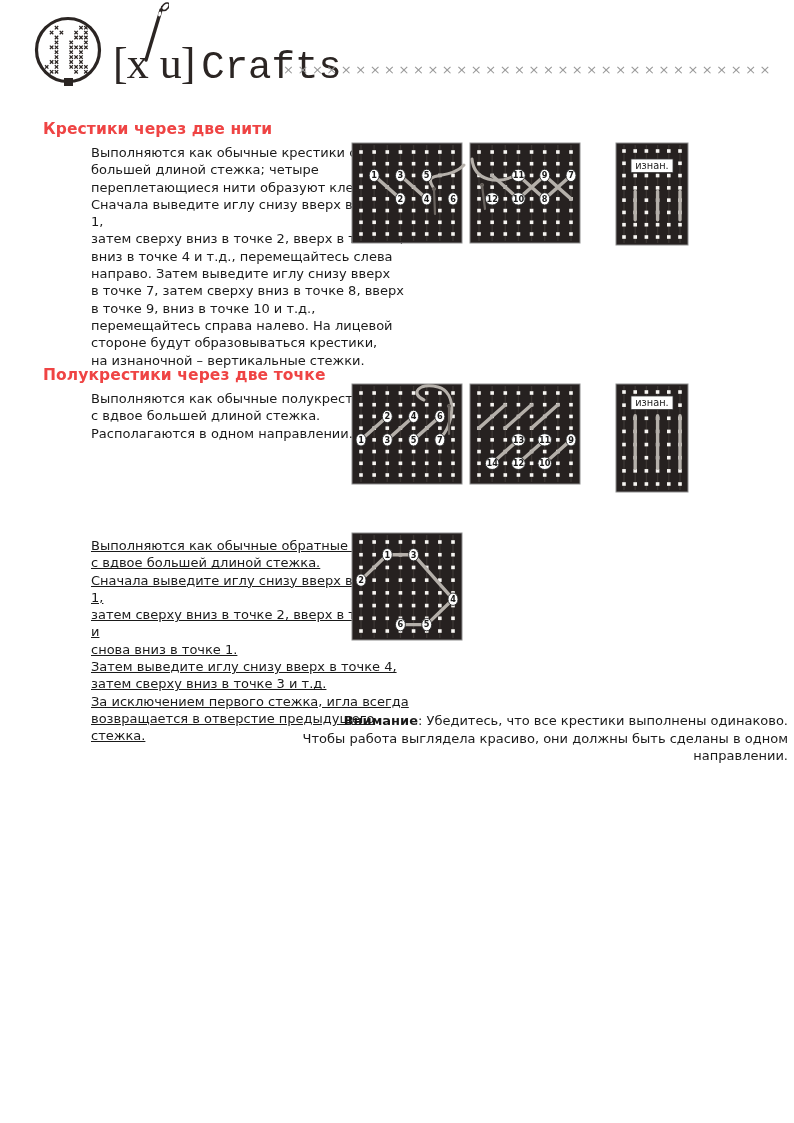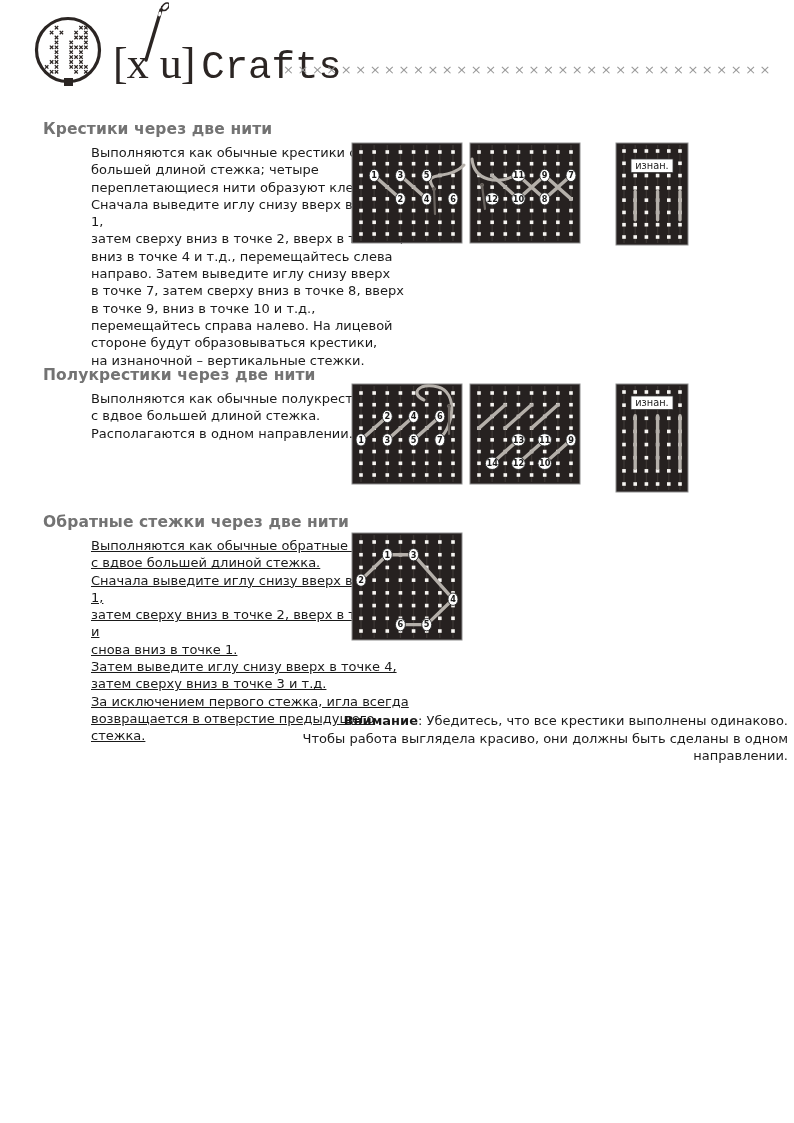--- a/index.html
+++ b/index.html
@@ -8,21 +8,21 @@
   .abs{position:absolute;}
   
   .logo-wrap{left:33px;top:12px;display:flex;align-items:center;}
   .wordmark{display:flex;align-items:baseline;font-family:"Liberation Serif",serif;color:#2b2523;margin-left:8px;}
   .wm-part{font-size:44px;line-height:1;letter-spacing:-1px;}
   .wm-name{font-size:39px;line-height:1;margin-left:7px;letter-spacing:0;font-family:Liberation Mono, monospace;}
   .logo-needle{position:relative;width:30px;height:66px;margin:0 -9px;top:-12px;}
   .xrow{left:283px;top:62px;width:490px;font-size:13px;color:#9a9a9a;letter-spacing:3.55px;
         white-space:nowrap;overflow:hidden;}
   
-  .sec-heading{font-size:15.5px;font-weight:bold;color:#737373;letter-spacing:0.1px;}
+  .sec-heading{font-size:15.5px;font-weight:bold;color:#ef4444;letter-spacing:0.1px;}
   .sec-body{font-size:13px;line-height:17.3px;white-space:pre-line;width:320px;margin-left:48px;}
   .note{font-size:13px;line-height:17.5px;width:560px;}
   .note b{font-weight:bold;}
   .diagram{line-height:0;}
   .diagram svg{overflow:visible;display:block;}
 </style>
 </head>
 <body>
 
 <div class="page">
@@ -389,21 +389,21 @@
         <rect x="51" y="92.2" width="3.6" height="3.6" fill="#f7f5f2"></rect>
         <rect x="62.2" y="92.2" width="3.6" height="3.6" fill="#f7f5f2"></rect>
         <line x1="19.2" y1="48.542857142857144" x2="19.2" y2="76.8" stroke="#b5b0aa" stroke-width="3.4" stroke-linecap="round"></line>
         <line x1="41.599999999999994" y1="48.542857142857144" x2="41.599999999999994" y2="76.8" stroke="#b5b0aa" stroke-width="3.4" stroke-linecap="round"></line>
         <line x1="64" y1="48.542857142857144" x2="64" y2="76.8" stroke="#b5b0aa" stroke-width="3.4" stroke-linecap="round"></line>
         <rect x="15" y="16" width="42" height="13.5" fill="#ffffff" stroke="#3a3a3a" stroke-width="0.8"></rect>
         <text x="36" y="26.3" text-anchor="middle" font-size="9.8px" font-family="&quot;DejaVu Sans&quot;,sans-serif" fill="#1c1c1c">изнан.</text>
       </svg>
     </div>
 
-  <div class="abs sec-heading" style="left:43px;top:366px;">Полукрестики через две нити</div>
+  <div class="abs sec-heading" style="left:43px;top:366px;">Полукрестики через две точке</div>
   <div class="abs sec-body" style="left:43px;top:390px;">Выполняются как обычные полукрестики
 с вдвое большей длиной стежка.
 Располагаются в одном направлении.</div>
   <div class="abs diagram" style="left:352px;top:384px;">
       <svg width="110" height="100">
         <rect x="0" y="0" width="110" height="100" fill="#262120" stroke="#8d8d8d" stroke-width="1"></rect>
         <line x1="9" y1="2" x2="9" y2="98" stroke="rgba(200,190,180,0.13)" stroke-width="1.4"></line>
         <line x1="22.142857142857142" y1="2" x2="22.142857142857142" y2="98" stroke="rgba(200,190,180,0.13)" stroke-width="1.4"></line>
         <line x1="35.285714285714285" y1="2" x2="35.285714285714285" y2="98" stroke="rgba(200,190,180,0.13)" stroke-width="1.4"></line>
         <line x1="48.42857142857143" y1="2" x2="48.42857142857143" y2="98" stroke="rgba(200,190,180,0.13)" stroke-width="1.4"></line>
@@ -650,21 +650,20 @@
         <rect x="51" y="98.2" width="3.6" height="3.6" fill="#f7f5f2"></rect>
         <rect x="62.2" y="98.2" width="3.6" height="3.6" fill="#f7f5f2"></rect>
         <line x1="19.2" y1="31.65714285714286" x2="19.2" y2="84.22857142857143" stroke="#b5b0aa" stroke-width="3.4" stroke-linecap="round"></line>
         <line x1="41.599999999999994" y1="31.65714285714286" x2="41.599999999999994" y2="84.22857142857143" stroke="#b5b0aa" stroke-width="3.4" stroke-linecap="round"></line>
         <line x1="64" y1="31.65714285714286" x2="64" y2="84.22857142857143" stroke="#b5b0aa" stroke-width="3.4" stroke-linecap="round"></line>
         <rect x="15" y="12" width="42" height="13.5" fill="#ffffff" stroke="#3a3a3a" stroke-width="0.8"></rect>
         <text x="36" y="22.3" text-anchor="middle" font-size="9.8px" font-family="&quot;DejaVu Sans&quot;,sans-serif" fill="#1c1c1c">изнан.</text>
       </svg>
     </div>
 
-  <div class="abs sec-heading" style="left:43px;top:513px;">Обратные стежки через две нити</div>
   <div class="abs sec-body" style="left:43px;top:537px;text-decoration:underline;">Выполняются как обычные обратные стежки
 с вдвое большей длиной стежка.
 Сначала выведите иглу снизу вверх в точке 1,
 затем сверху вниз в точке 2, вверх в точке 3 и
 снова вниз в точке 1.
 Затем выведите иглу снизу вверх в точке 4,
 затем сверху вниз в точке 3 и т.д.
 За исключением первого стежка, игла всегда
 возвращается в отверстие предыдущего
 стежка.</div>

